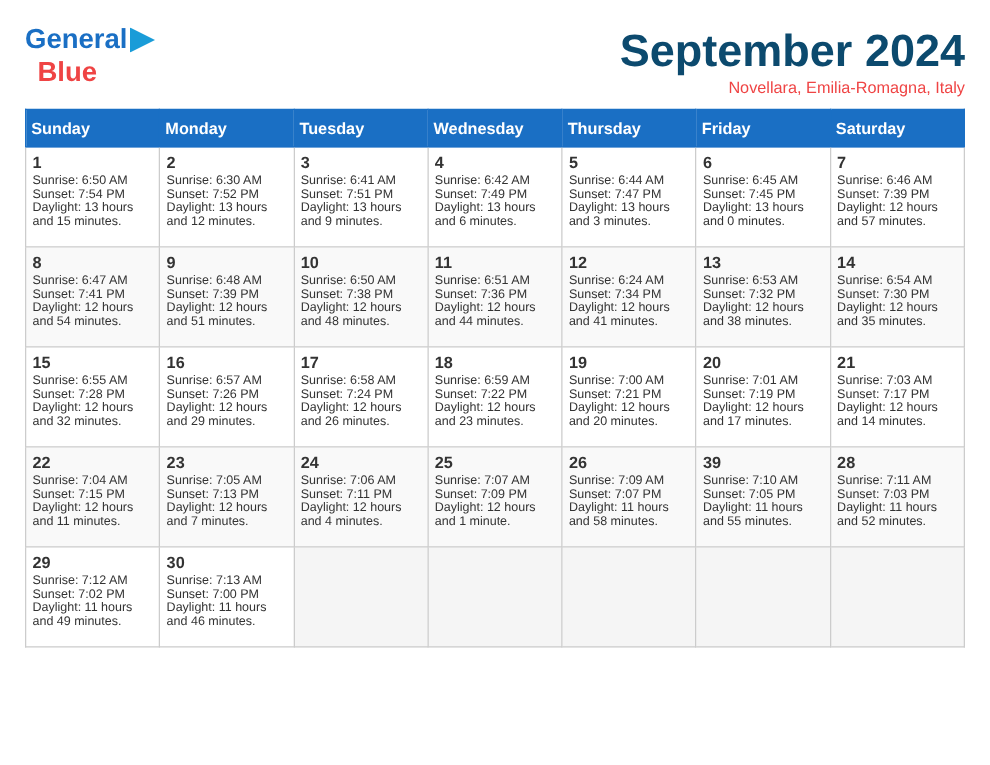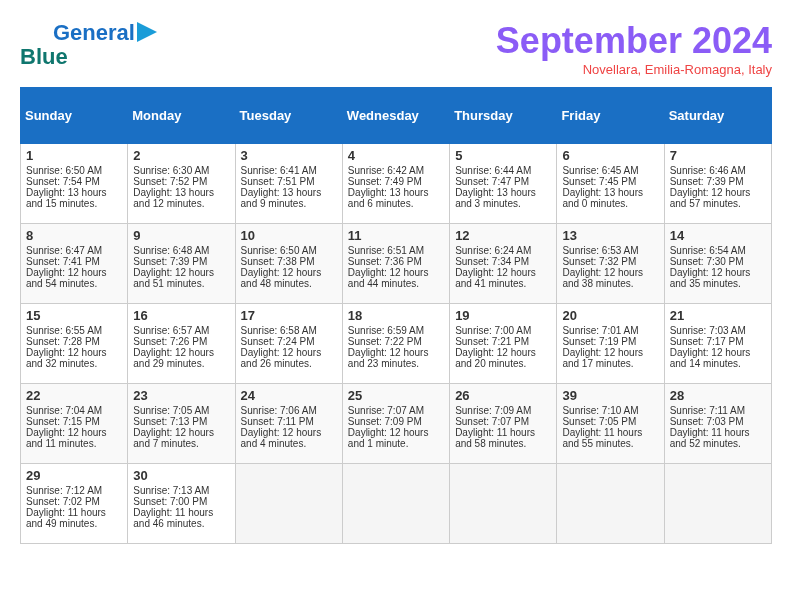--- a/index.html
+++ b/index.html
@@ -27,37 +27,37 @@
       color: #333;
       line-height: 1;
     }
     .logo-text span { color: #1a6fc4; }
     .title-section {
       text-align: right;
     }
     .month-title {
       font-size: 36px;
       font-weight: bold;
-      color: #8b5cf6;
+      color: #0c4a6e;
     }
     .location-title {
       font-size: 13px;
       color: #ef4444;
     }
     table {
       width: 100%;
       border-collapse: collapse;
       table-layout: fixed;
     }
     th {
       background-color: #1a6fc4;
       color: #fff;
       font-size: 13px;
       font-weight: bold;
-      padding: 20px 4px;
+      padding: 7px 4px;
       text-align: left;
       border: 1px solid #1a6fc4;
     }
     td {
       vertical-align: top;
       border: 1px solid #ccc;
       padding: 4px 5px;
       font-size: 10px;
       color: #333;
       height: 80px;
@@ -74,29 +74,29 @@
     }
     tr:nth-child(even) td:not(.empty) {
       background: #f9f9f9;
     }
   </style>
 </head>
 <body>
 
 <div class="header-section">
   <div class="logo">
-    <div style="display:flex;align-items:center;margin-left:33px;">
+    <div style="display:flex;">
       <span class="logo-text"><span>General</span></span>
       <div style="margin-left:2px;margin-top:2px;">
         <svg width="20" height="20" viewBox="0 0 20 20">
           <polygon points="0,0 20,10 0,20" fill="#1a9cd8"></polygon>
         </svg>
       </div>
     </div>
-    <span class="logo-text" style="color:#0f766e;font-size:22px;font-weight:bold;">Blue</span>
+    <span class="logo-text" style="color:#ef4444;font-size:22px;font-weight:bold;margin-left:10px;">Blue</span>
   </div>
   <div class="title-section">
     <div class="month-title">September 2024</div>
     <div class="location-title">Novellara, Emilia-Romagna, Italy</div>
   </div>
 </div>
 
 <table>
   <thead>
     <tr>

